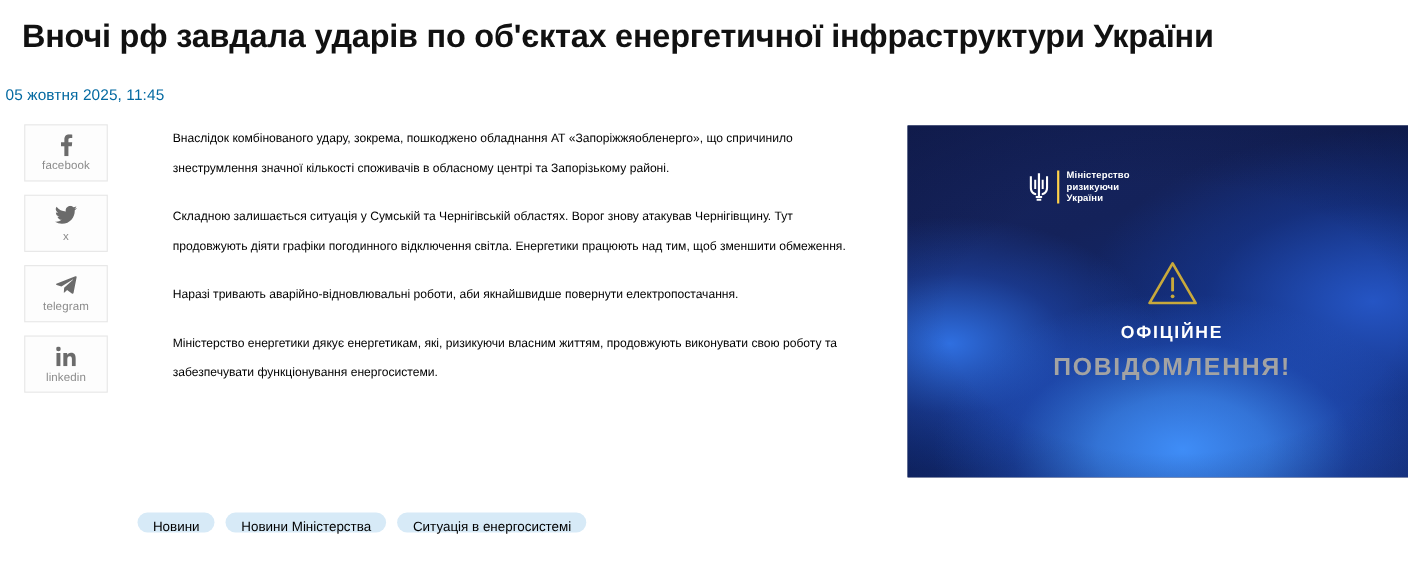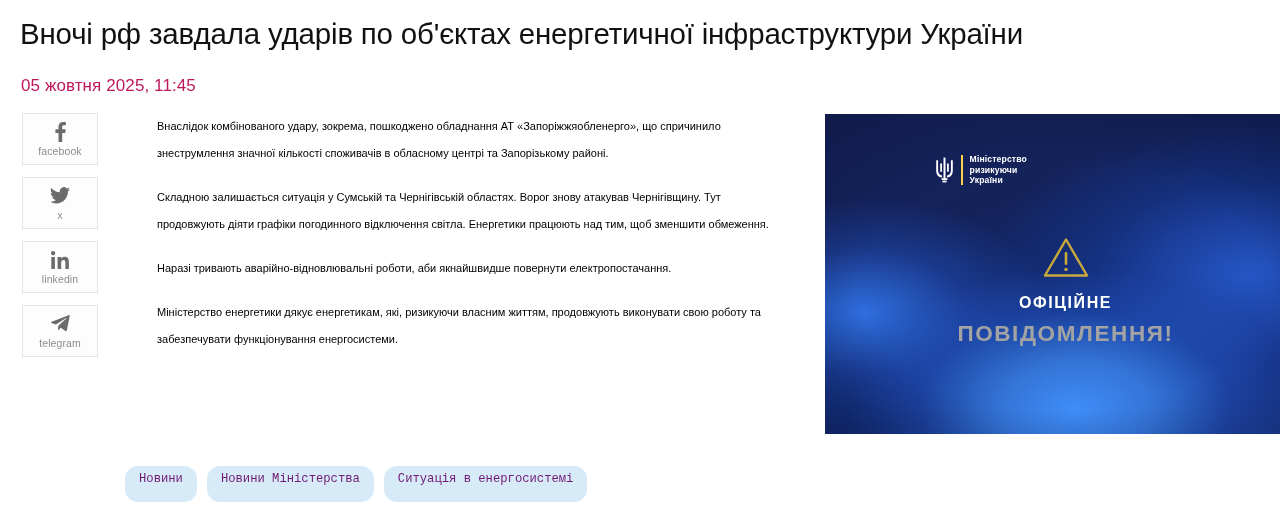--- a/index.html
+++ b/index.html
@@ -20,34 +20,34 @@
   }
 
   
   .article-title {
     position: absolute;
     left: 20px;
     top: 15px;
     width: 1230px;
     font-size: 29.5px;
     line-height: 38px;
-    font-weight: normal;
+    font-weight: bold;
     color: #111111;
     letter-spacing: -0.2px;
     white-space: nowrap;
   }
 
   
   .article-date {
     position: absolute;
-    left: 21px;
+    left: 5px;
     top: 78px;
-    font-size: 17px;
+    font-size: 14px;
     line-height: 16px;
-    color: #be185d;
+    color: #0369a1;
     letter-spacing: 0.1px;
   }
 
   
   .share-rail {
     position: absolute;
     left: 22px;
     top: 113px;
     width: 76px;
   }
@@ -182,30 +182,29 @@
   .tags {
     position: absolute;
     left: 125px;
     top: 466px;
     display: flex;
     gap: 10px;
     align-items: center;
   }
 
   .tag {
-    height: 36px;
+    height: 18px;
     padding: 0 14px;
     border-radius: 13px;
     background: #d7eaf7;
-    color: #701a75;
+    color: #000000;
     font-size: 12.2px;
     line-height: 26px;
     white-space: nowrap;
     cursor: pointer;
-    font-family: Liberation Mono, monospace;
   }
 </style>
 </head>
 <body>
 
 <div class="page">
 
   <h1 class="article-title">Вночі рф завдала ударів по об'єктах енергетичної інфраструктури України</h1>
 
   <div class="article-date">05 жовтня 2025, 11:45</div>
@@ -225,34 +224,34 @@
       <span class="share-icon">
         <svg width="20" height="17" viewBox="0 0 24 20" aria-hidden="true">
           <path d="M24 2.37a9.8 9.8 0 01-2.83.78A4.93 4.93 0 0023.34.37a9.86 9.86 0 01-3.13 1.2A4.92 4.92 0 0011.8 6.04 13.96 13.96 0 011.67.9a4.92 4.92 0 001.52 6.57A4.9 4.9 0 01.96 6.86v.06a4.92 4.92 0 003.95 4.83 4.94 4.94 0 01-2.22.08 4.93 4.93 0 004.6 3.42A9.88 9.88 0 010 17.3a13.93 13.93 0 007.55 2.21c9.06 0 14.01-7.5 14.01-14 0-.21 0-.42-.02-.63A10 10 0 0024 2.37z"></path>
         </svg>
       </span>
       <span class="share-label">x</span>
     </div>
 
     <div class="share-btn">
       <span class="share-icon">
+        <svg width="19" height="17" viewBox="0 0 22 19" aria-hidden="true">
+          <path d="M21.7.46 18.4 17.2c-.25 1.1-.9 1.37-1.82.85l-5.03-3.7-2.43 2.33c-.27.27-.5.5-1.01.5l.36-5.13L17.8 3.6c.4-.36-.09-.56-.63-.2L5.6 10.62.6 9.06c-1.08-.34-1.1-1.08.23-1.6L20.3-.14c.9-.34 1.69.2 1.4 1.6z"></path>
+        </svg>
+      </span>
+      <span class="share-label">telegram</span>
+    </div>
+
+    <div class="share-btn">
+      <span class="share-icon">
         <svg width="18" height="18" viewBox="0 0 20 20" aria-hidden="true">
           <path d="M4.35 20H.32V6.65h4.03V20zM2.33 4.83A2.37 2.37 0 010 2.43 2.36 2.36 0 012.33 0a2.36 2.36 0 012.34 2.43 2.37 2.37 0 01-2.34 2.4zM20 20h-4.02v-6.5c0-1.55-.03-3.54-2.16-3.54-2.17 0-2.5 1.69-2.5 3.43V20H7.3V6.65h3.86v1.82h.05c.54-1.02 1.85-2.1 3.8-2.1 4.07 0 4.82 2.68 4.82 6.16V20z"></path>
         </svg>
       </span>
       <span class="share-label">linkedin</span>
-    </div>
-
-    <div class="share-btn">
-      <span class="share-icon">
-        <svg width="19" height="17" viewBox="0 0 22 19" aria-hidden="true">
-          <path d="M21.7.46 18.4 17.2c-.25 1.1-.9 1.37-1.82.85l-5.03-3.7-2.43 2.33c-.27.27-.5.5-1.01.5l.36-5.13L17.8 3.6c.4-.36-.09-.56-.63-.2L5.6 10.62.6 9.06c-1.08-.34-1.1-1.08.23-1.6L20.3-.14c.9-.34 1.69.2 1.4 1.6z"></path>
-        </svg>
-      </span>
-      <span class="share-label">telegram</span>
     </div>
 
   </div>
 
   <div class="article-body">
     <p>Внаслідок комбінованого удару, зокрема, пошкоджено обладнання АТ «Запоріжжяобленерго», що спричинило знеструмлення значної кількості споживачів в обласному центрі та Запорізькому районі.</p>
     <p>Складною залишається ситуація у Сумській та Чернігівській областях. Ворог знову атакував Чернігівщину. Тут продовжують діяти графіки погодинного відключення світла. Енергетики працюють над тим, щоб зменшити обмеження.</p>
     <p>Наразі тривають аварійно-відновлювальні роботи, аби якнайшвидше повернути електропостачання.</p>
     <p>Міністерство енергетики дякує енергетикам, які, ризикуючи власним життям, продовжують виконувати свою роботу та забезпечувати функціонування енергосистеми.</p>
   </div>

